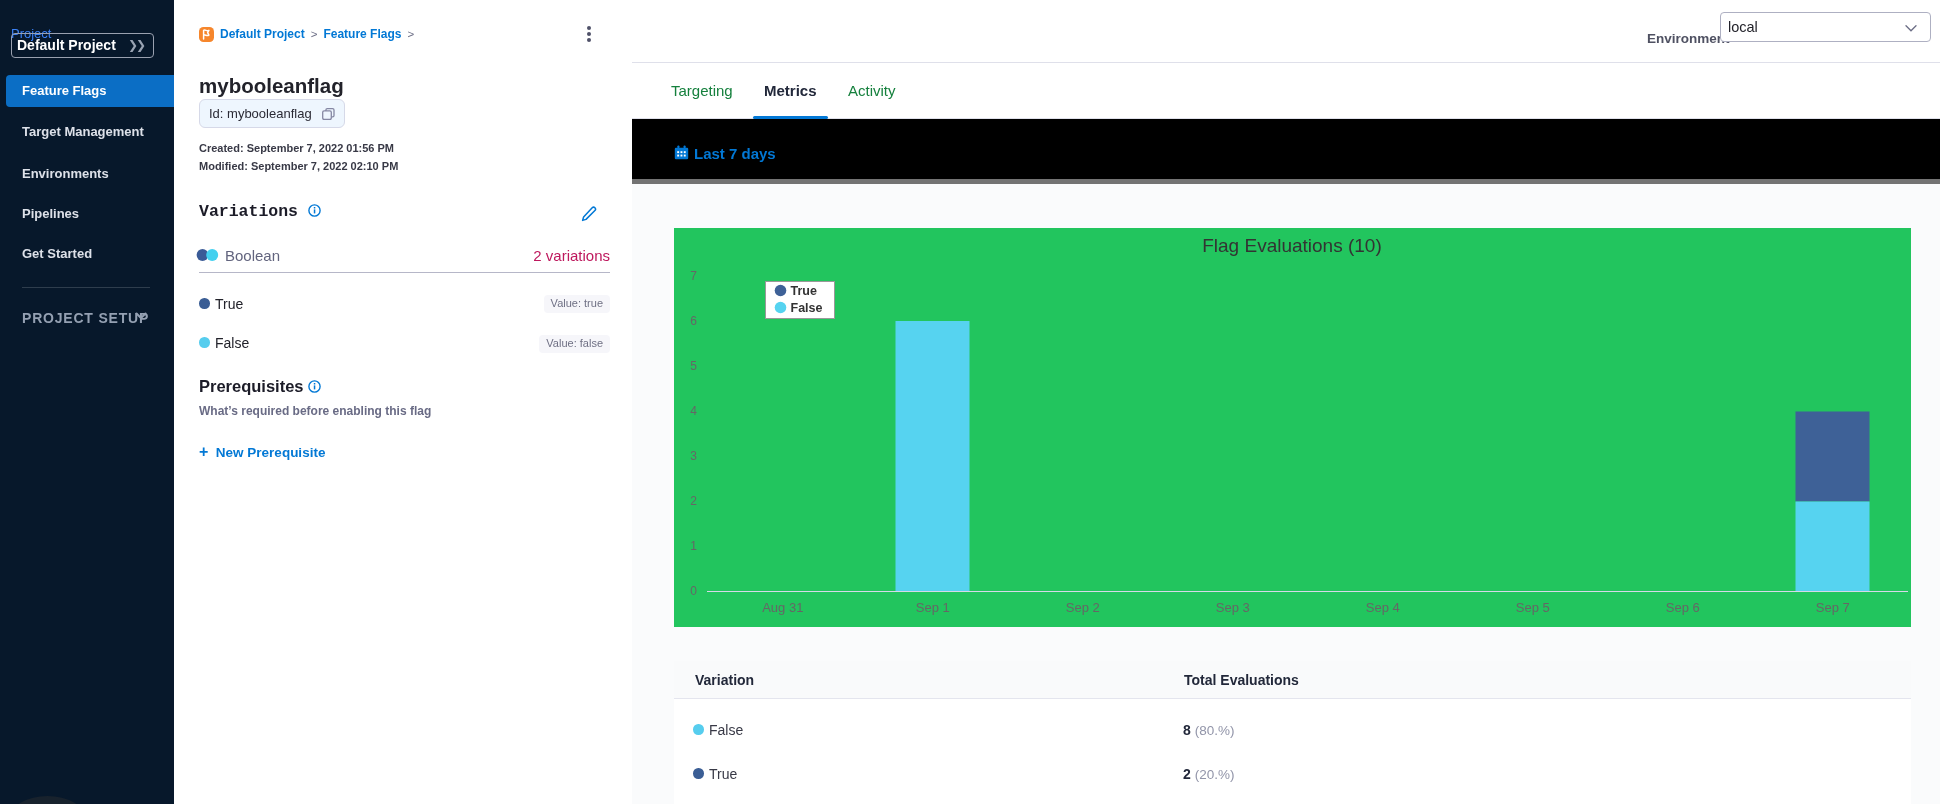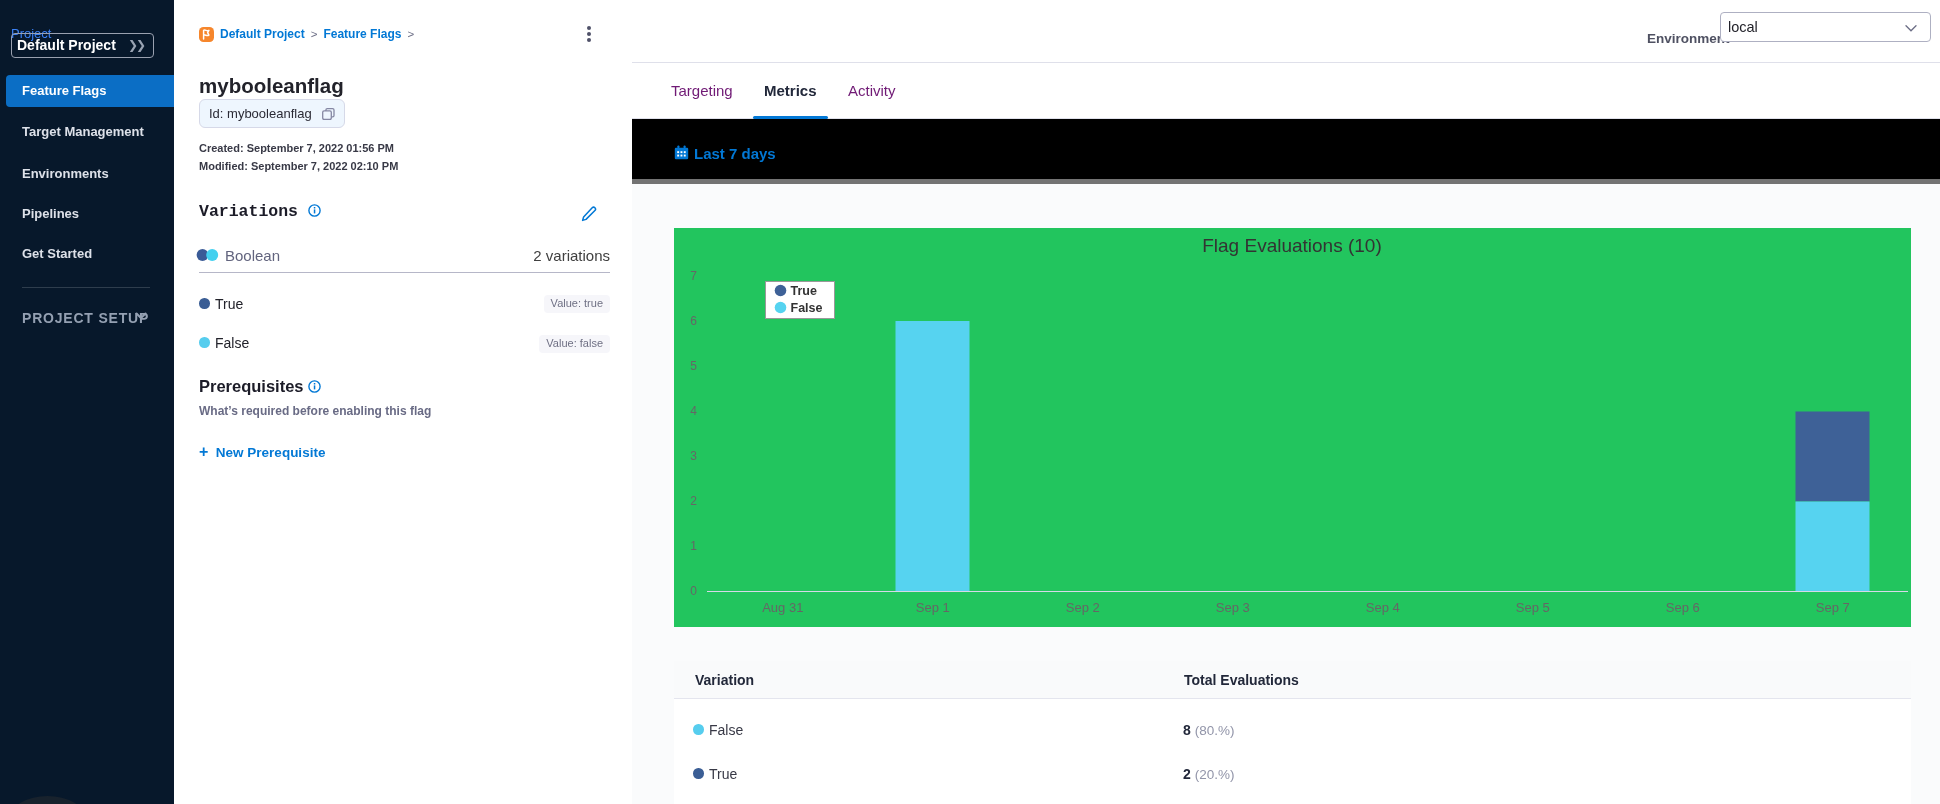--- a/index.html
+++ b/index.html
@@ -25,36 +25,36 @@
   .crumb .sep { color:#6b6d85; font-weight:400; padding:0 6px; font-size:11.5px; }
   .kebab { position:absolute; left:413px; top:26px; width:5px; }
   .kebab i { display:block; width:4.2px; height:4.2px; border-radius:50%; background:#4f5168; margin-bottom:1.9px; }
   h1.flag { position:absolute; left:25px; top:73.5px; font-size:20.5px; font-weight:700; color:#22222a; }
   .idpill { position:absolute; left:25px; top:99px; height:29px; background:#eef6fe; border:1px solid #d6d9e8; border-radius:6px; font-size:13px; color:#2a2a35; line-height:27px; padding:0 9px; }
   .dates { position:absolute; left:25px; top:140px; font-size:11px; font-weight:700; color:#383946; line-height:17.5px; }
   h2.sec { position:absolute; left:25px; font-size:16.5px; font-weight:700; color:#1c1c28; }
   .info-ic { display:inline-block; vertical-align:-1px; }
   .boolrow { position:absolute; left:25px; top:246px; width:411px; height:18px; }
   .boolrow .lbl { position:absolute; left:26px; top:1px; font-size:15px; color:#62647e; }
-  .boolrow .cnt { position:absolute; right:0; top:1px; font-size:15px; color:#404040; }
+  .boolrow .cnt { position:absolute; right:0; top:1px; font-size:15px; color:#be185d; }
   .vardiv { position:absolute; left:25px; top:272px; width:411px; height:1px; background:#b6b7c8; }
   .varrow { position:absolute; left:25px; width:411px; height:20px; }
   .varrow .dot { position:absolute; left:0; top:4px; width:10.5px; height:10.5px; border-radius:50%; }
   .varrow .nm { position:absolute; left:16px; top:2px; font-size:14px; color:#22222a; }
   .valpill { position:absolute; right:0; top:0; height:17.5px; background:#f6f6fa; border-radius:4px; font-size:11px; color:#6f7084; line-height:17.5px; padding:0 7px; }
   .prereq-desc { position:absolute; left:25px; top:404px; font-size:12px; font-weight:700; color:#696b85; }
   .newpre { position:absolute; left:25px; top:443px; font-size:13.5px; font-weight:700; color:#0278d5; }
 
   
   #main { position:absolute; left:632px; top:0; width:1308px; height:804px; background:#fafbfc; }
   #mhead { position:absolute; left:0; top:0; width:1308px; height:63px; background:#ffffff; border-bottom:1px solid #dfe0ea; }
   .envlbl { position:absolute; left:999px; top:31px; font-size:13.5px; font-weight:700; color:#4f5162;padding-left:16px; }
   .envsel { position:absolute; left:1088px; top:12px; width:211px; height:30px; background:#ffffff; border:1px solid #aeb0c2; border-radius:4px; font-size:14.5px; color:#22222a; line-height:28px; padding-left:7px; }
   #tabs { position:absolute; left:0; top:63px; width:1308px; height:56px; background:#ffffff; border-bottom:1px solid #dfe0ea; }
-  .tab { position:absolute; top:19px; font-size:15px; color:#701a75; }
+  .tab { position:absolute; top:19px; font-size:15px; color:#15803d; }
   .tabline { position:absolute; left:121px; top:53px; width:75px; height:3px; background:#0278d5; border-radius:2px; }
   #strip { position:absolute; left:0; top:119px; width:1308px; height:65px; background:#000000; border-bottom:5px solid #737373; }
   .last7 { position:absolute; left:62px; top:26px; font-size:15px; font-weight:700; color:#0278d5; }
 
   #chartpanel { position:absolute; left:42px; top:228px; width:1237px; height:399px; background:#22c55e; }
   #tablehead { position:absolute; left:42px; top:661px; width:1237px; height:38px; background:#f9fafb; border-bottom:1px solid #e4e5ee; }
   #tablehead .th { position:absolute; top:11px; font-size:14px; font-weight:700; color:#22283a; }
   #tablebody { position:absolute; left:42px; top:699px; width:1237px; height:105px; background:#ffffff; }
   .trow { position:absolute; left:0; width:1237px; height:20px; }
   .trow .dot { position:absolute; left:19px; top:4px; width:10.5px; height:10.5px; border-radius:50%; }

